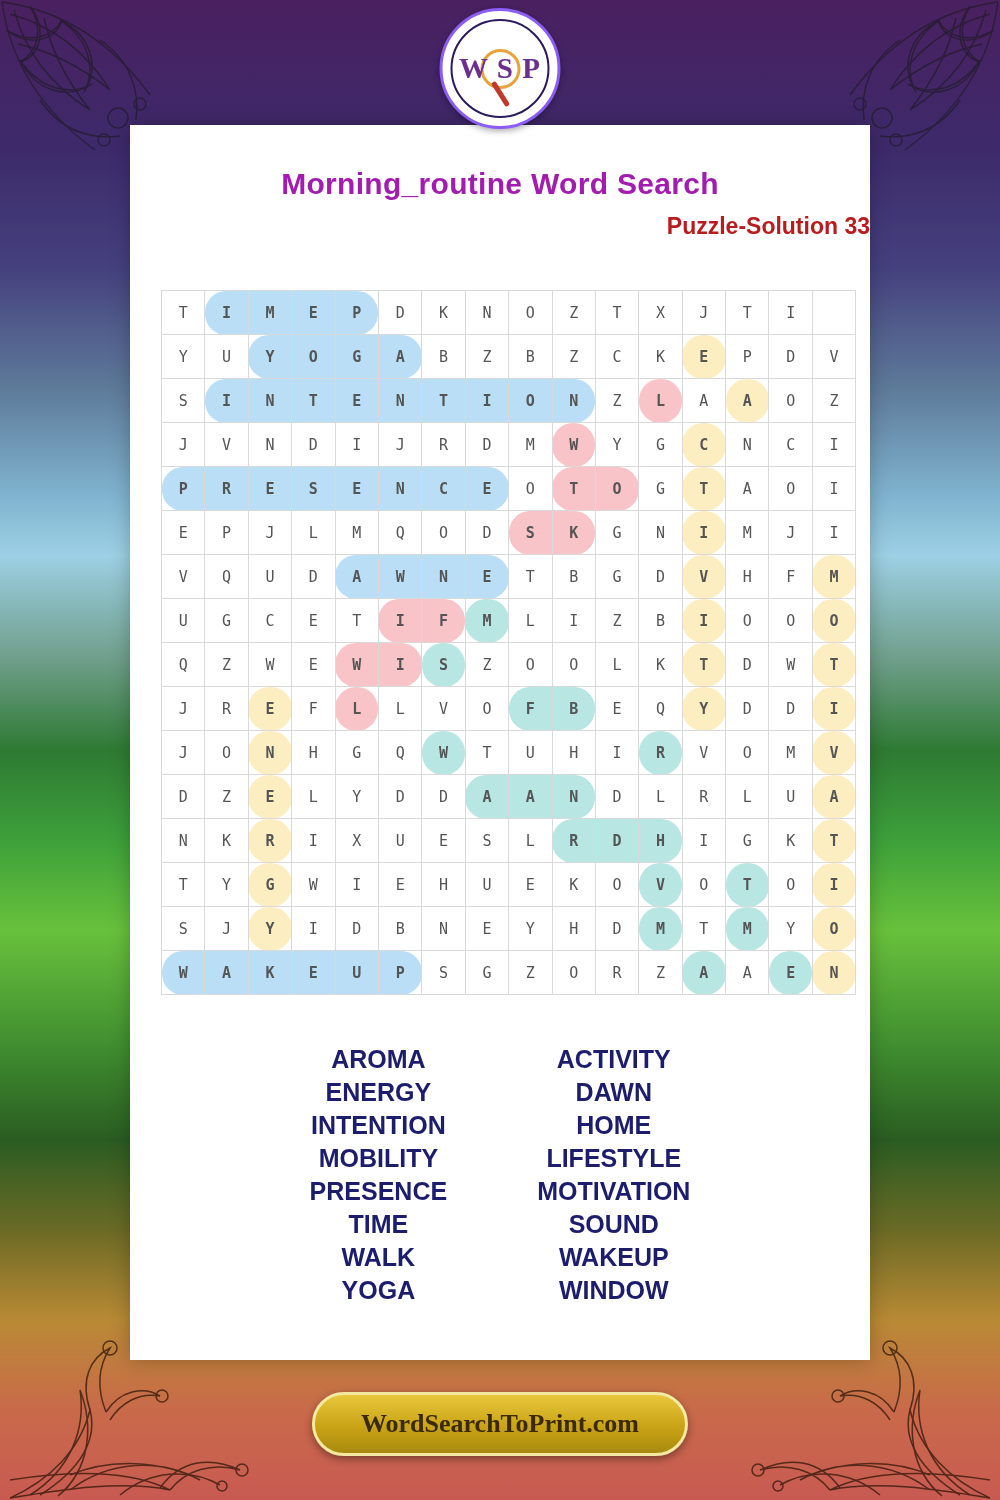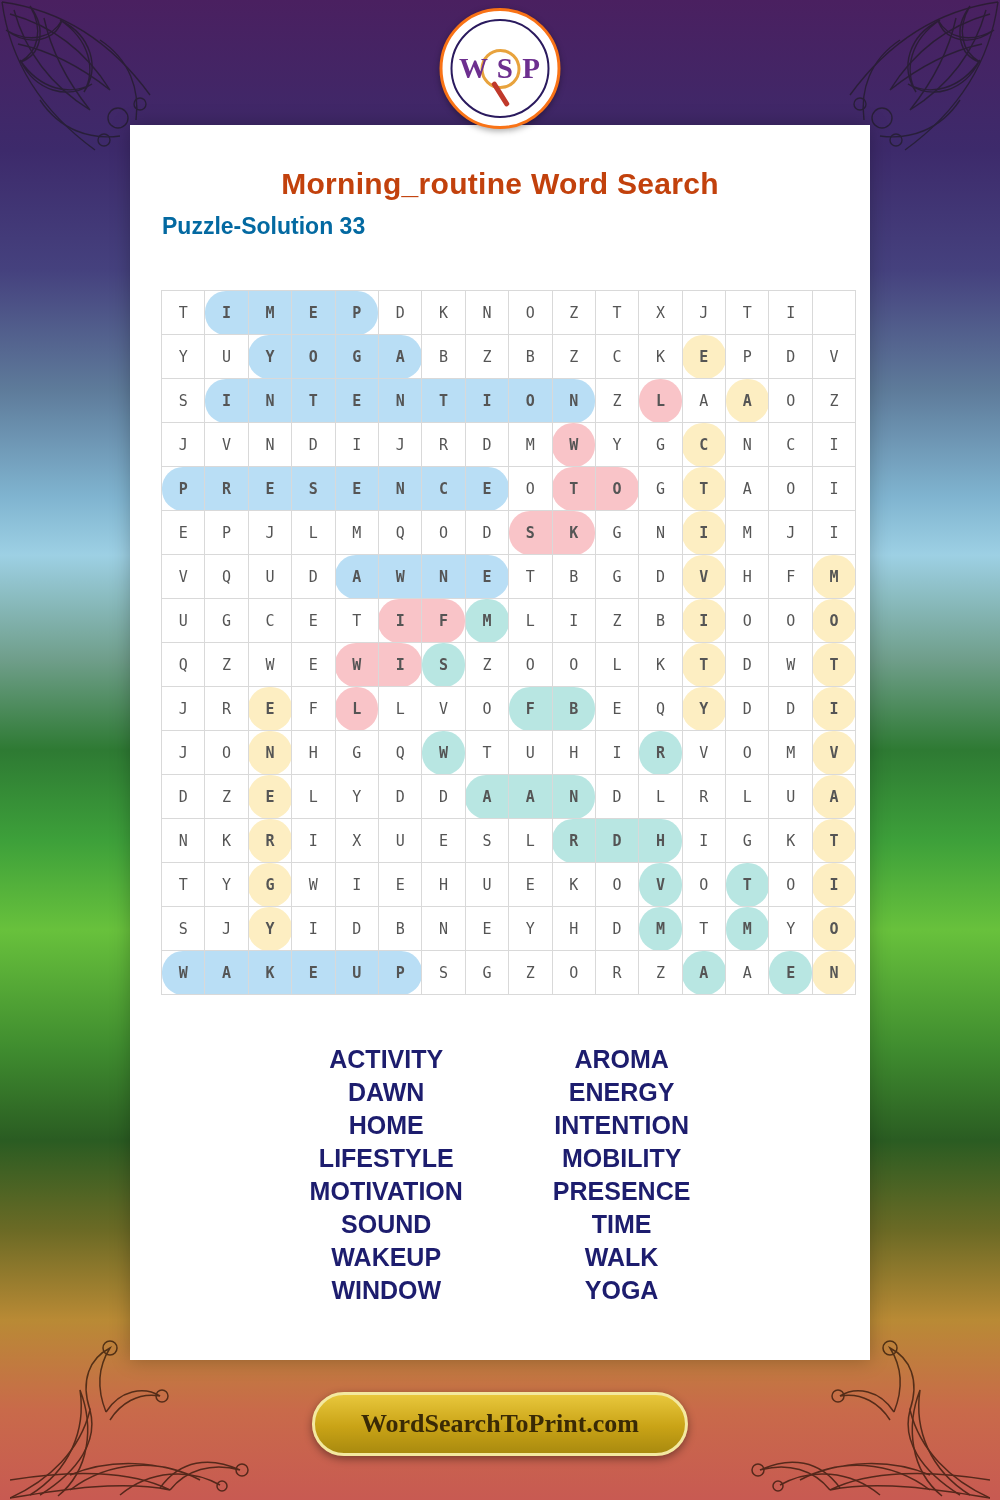--- a/index.html
+++ b/index.html
@@ -32,21 +32,21 @@
   .c-tl{top:0;left:0;}
   .c-tr{top:0;right:0;transform:scaleX(-1);}
   .bottom-orn{position:absolute;bottom:0;width:300px;height:170px;opacity:.85;}
   .bo-l{left:10px;}
   .bo-r{right:10px;transform:scaleX(-1);}
 
   
   .logo{
     position:absolute;top:8px;left:50%;transform:translateX(-50%);
     width:115px;height:115px;border-radius:50%;
-    background:#fff;border:3px solid #f97316;
+    background:#fff;border:3px solid #8b5cf6;
     box-shadow:0 2px 6px rgba(0,0,0,.35);
     z-index:5;
   }
   .logo-inner{
     position:absolute;inset:8px;border-radius:50%;
     border:2px solid #2a1a5e;
     display:flex;align-items:center;justify-content:center;
   }
   .logo-text{
     font-family:"Liberation Serif", serif;
@@ -66,25 +66,25 @@
   }
 
   
   .sheet{
     position:absolute;top:125px;left:130px;width:740px;height:1235px;
     background:#ffffff;
     box-shadow:0 0 18px rgba(0,0,0,.25);
     z-index:3;
   }
   .title{
-    text-align:center;font-size:30px;font-weight:bold;color:#c2410c;
+    text-align:center;font-size:30px;font-weight:bold;color:#a21caf;
     margin-top:42px;letter-spacing:.3px;
   }
   .subtitle{
-    text-align:left;font-size:23px;font-weight:bold;color:#0369a1;
+    text-align:right;font-size:23px;font-weight:bold;color:#b91c1c;
     margin-top:12px;
     padding-left:32px;
   }
 
   
   .grid-wrap{margin:50px auto 0;width:678px;}
   table.grid{border-collapse:collapse;width:678px;table-layout:fixed;}
   table.grid td{
     border:1px solid #d9d9d9;
     width:42.4px;height:43px;
@@ -502,38 +502,38 @@
             <td class="hl-teal hit r-left r-right">A</td>
             <td>A</td>
             <td class="hl-teal hit r-left r-right">E</td>
             <td class="hl-yellow hit r-left r-right">N</td>
           </tr>
         </tbody>
     </table>
   </div>
 
   <div class="words">
+    <div class="wcol" id="words-right">
+        <div>AROMA</div>
+        <div>ENERGY</div>
+        <div>INTENTION</div>
+        <div>MOBILITY</div>
+        <div>PRESENCE</div>
+        <div>TIME</div>
+        <div>WALK</div>
+        <div>YOGA</div>
+      </div>
     <div class="wcol" id="words-left">
         <div>ACTIVITY</div>
         <div>DAWN</div>
         <div>HOME</div>
         <div>LIFESTYLE</div>
         <div>MOTIVATION</div>
         <div>SOUND</div>
         <div>WAKEUP</div>
         <div>WINDOW</div>
       </div>
-    <div class="wcol" id="words-right">
-        <div>AROMA</div>
-        <div>ENERGY</div>
-        <div>INTENTION</div>
-        <div>MOBILITY</div>
-        <div>PRESENCE</div>
-        <div>TIME</div>
-        <div>WALK</div>
-        <div>YOGA</div>
-      </div>
   </div>
 </div>
 
 <div class="footer-btn">
   <span>WordSearchToPrint.com</span>
 </div>
 
 </body></html>

